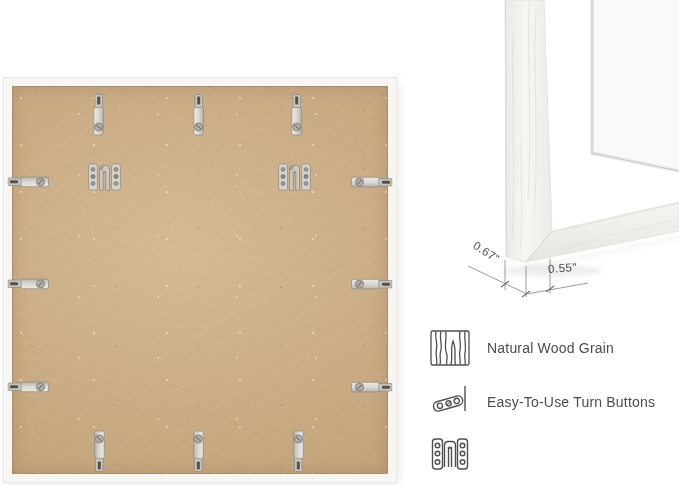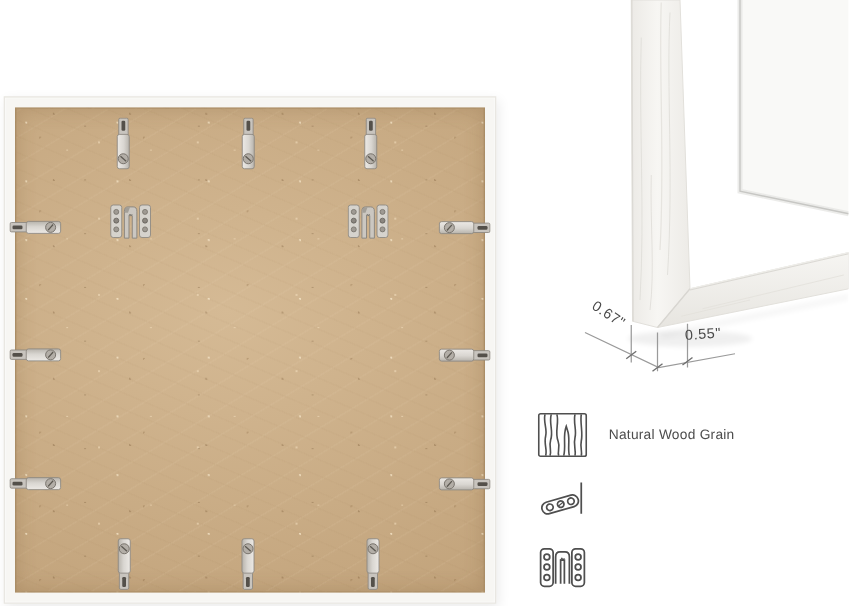--- a/index.html
+++ b/index.html
@@ -49,21 +49,21 @@
   }
   .dim-face{left:472px;top:246px;transform:rotate(33deg);}
   .dim-depth{left:548px;top:262px;transform:rotate(-4deg);}
 
   
   .features{position:absolute;left:430px;top:0;width:249px;}
   .feature-row{position:absolute;left:0;display:flex;align-items:center;height:36px;}
   .feature-row .ficon{width:40px;height:36px;flex:0 0 40px;}
   .feature-row .ficon svg{display:block;width:100%;height:100%;}
   .feature-label{
-    margin-left:17px;font-size:11px;color:#4c4c4c;letter-spacing:.2px;white-space:nowrap;text-align:right;
+    margin-left:17px;font-size:14px;color:#4c4c4c;letter-spacing:.2px;white-space:nowrap;text-align:right;
   }
   .frow-1{top:330px;} .frow-2{top:384px;} .frow-3{top:436px;}
 </style>
 </head>
 <body>
 
 <svg width="0" height="0" style="position:absolute" aria-hidden="true">
   <defs>
     <linearGradient id="metalGrad" x1="0" y1="0" x2="1" y2="0">
       <stop offset="0" stop-color="#ece9e5"></stop>
@@ -277,20 +277,21 @@
       </div>
     <span class="feature-label">Natural Wood Grain</span>
   </div>
 
   <div class="feature-row frow-2">
     <div class="ficon">
         <svg>
           <use href="#icon-turnbtn"></use>
         </svg>
       </div>
+    <span class="feature-label">Easy-To-Use Turn Buttons</span>
   </div>
 
   <div class="feature-row frow-3">
     <div class="ficon">
         <svg>
           <use href="#icon-hanghw"></use>
         </svg>
       </div>
   </div>
 

